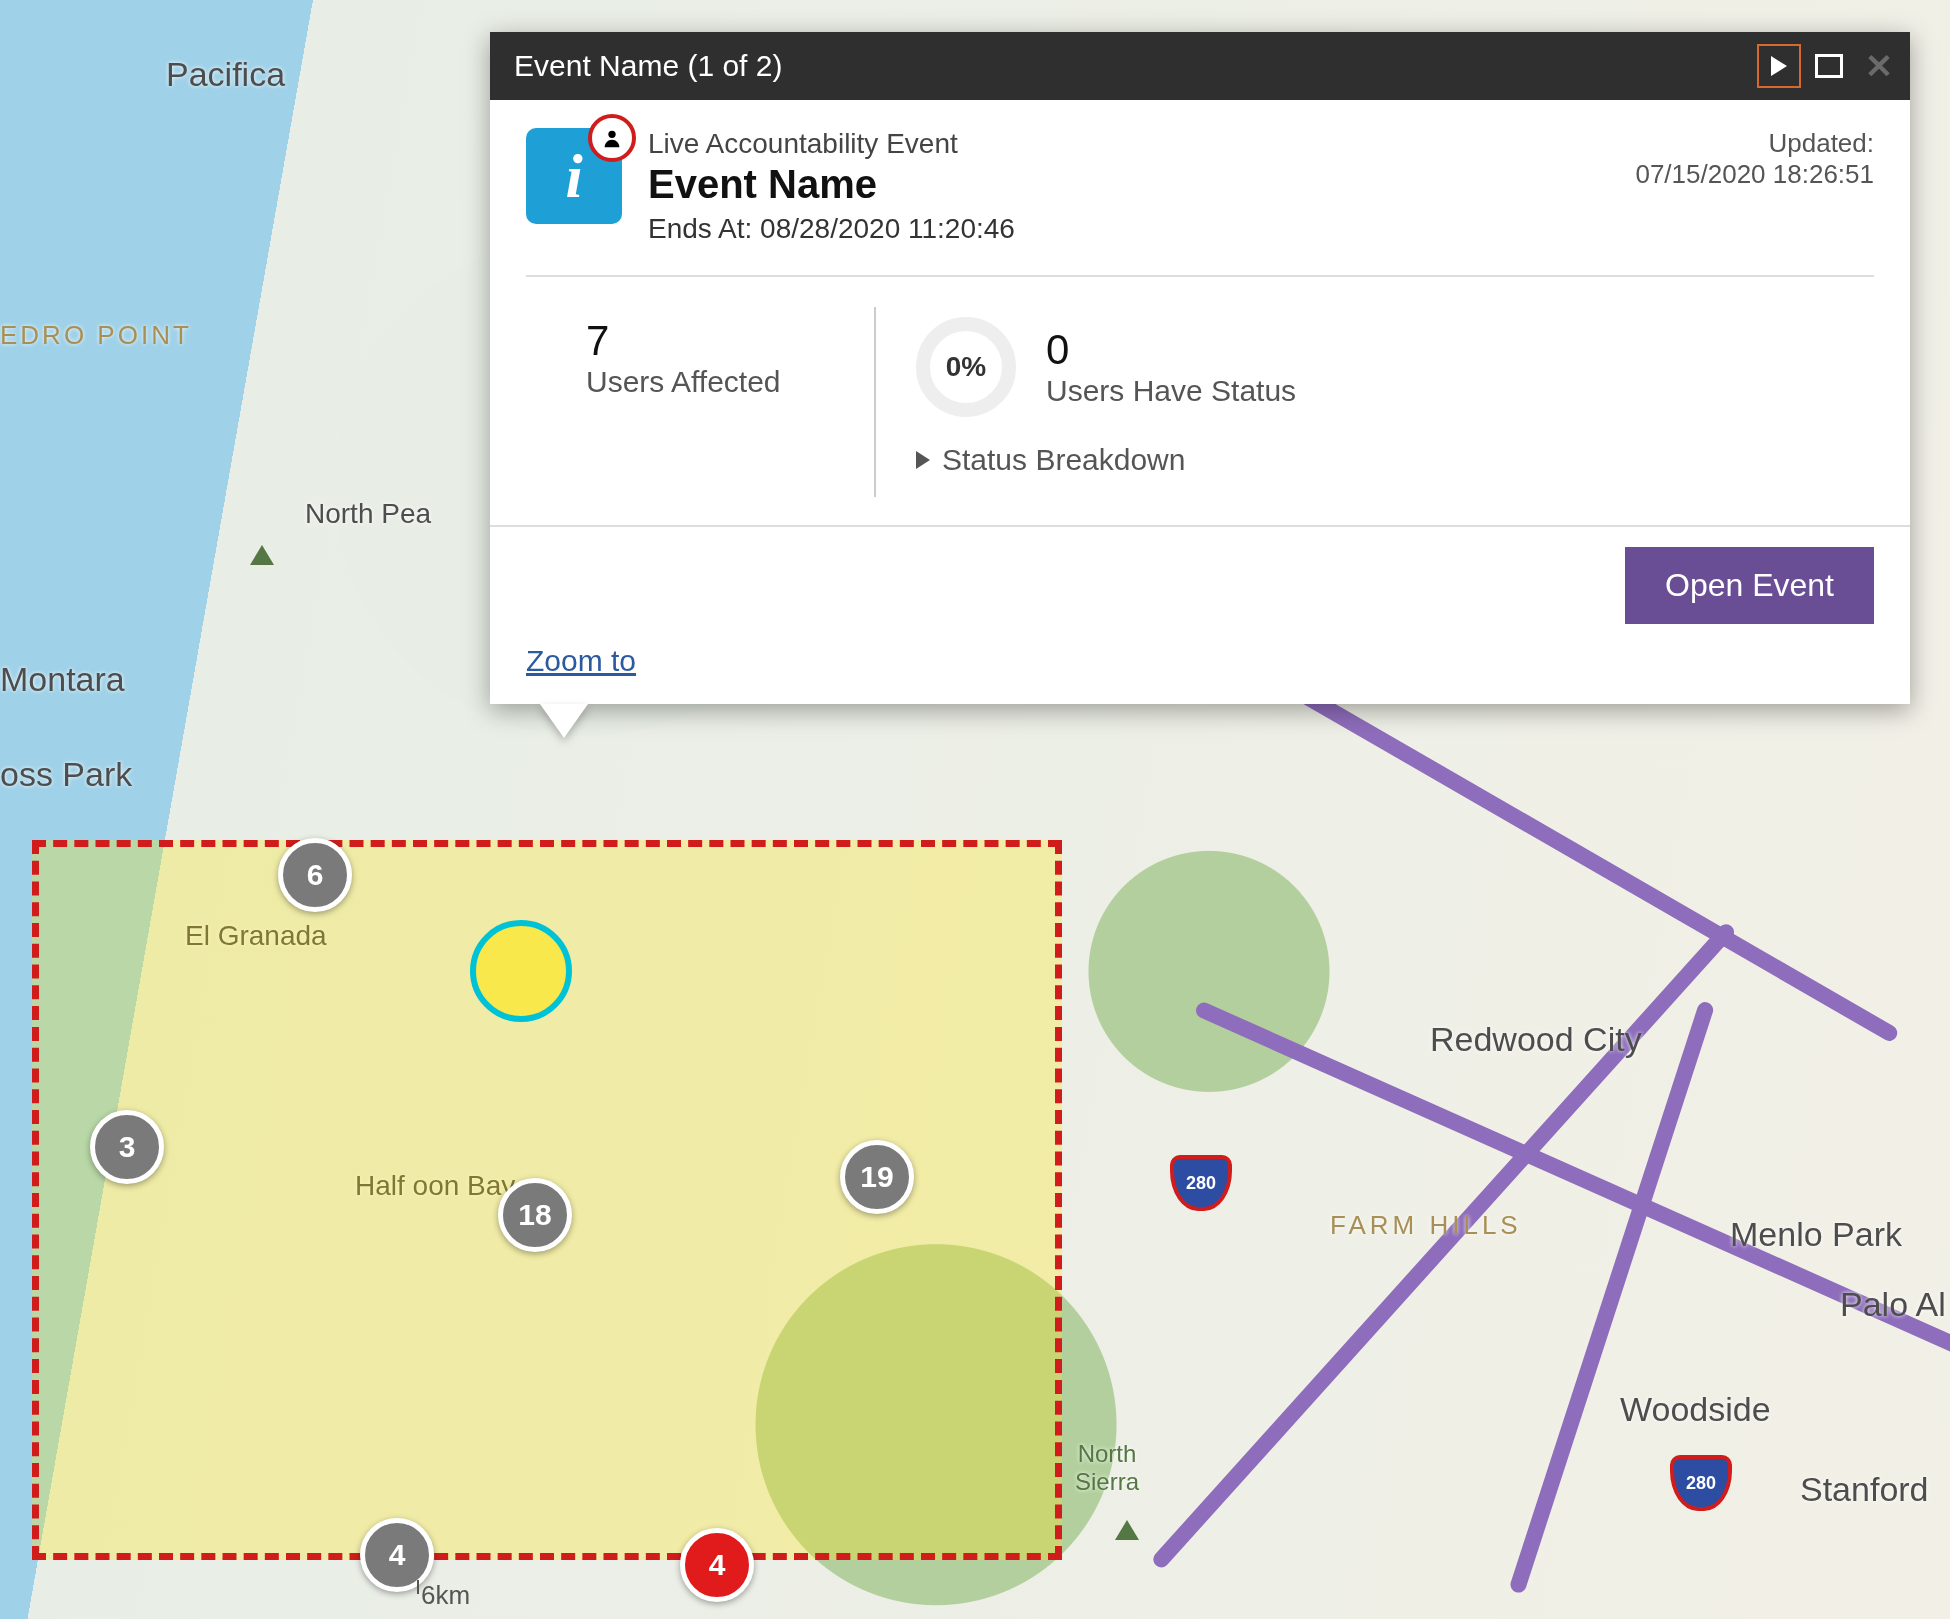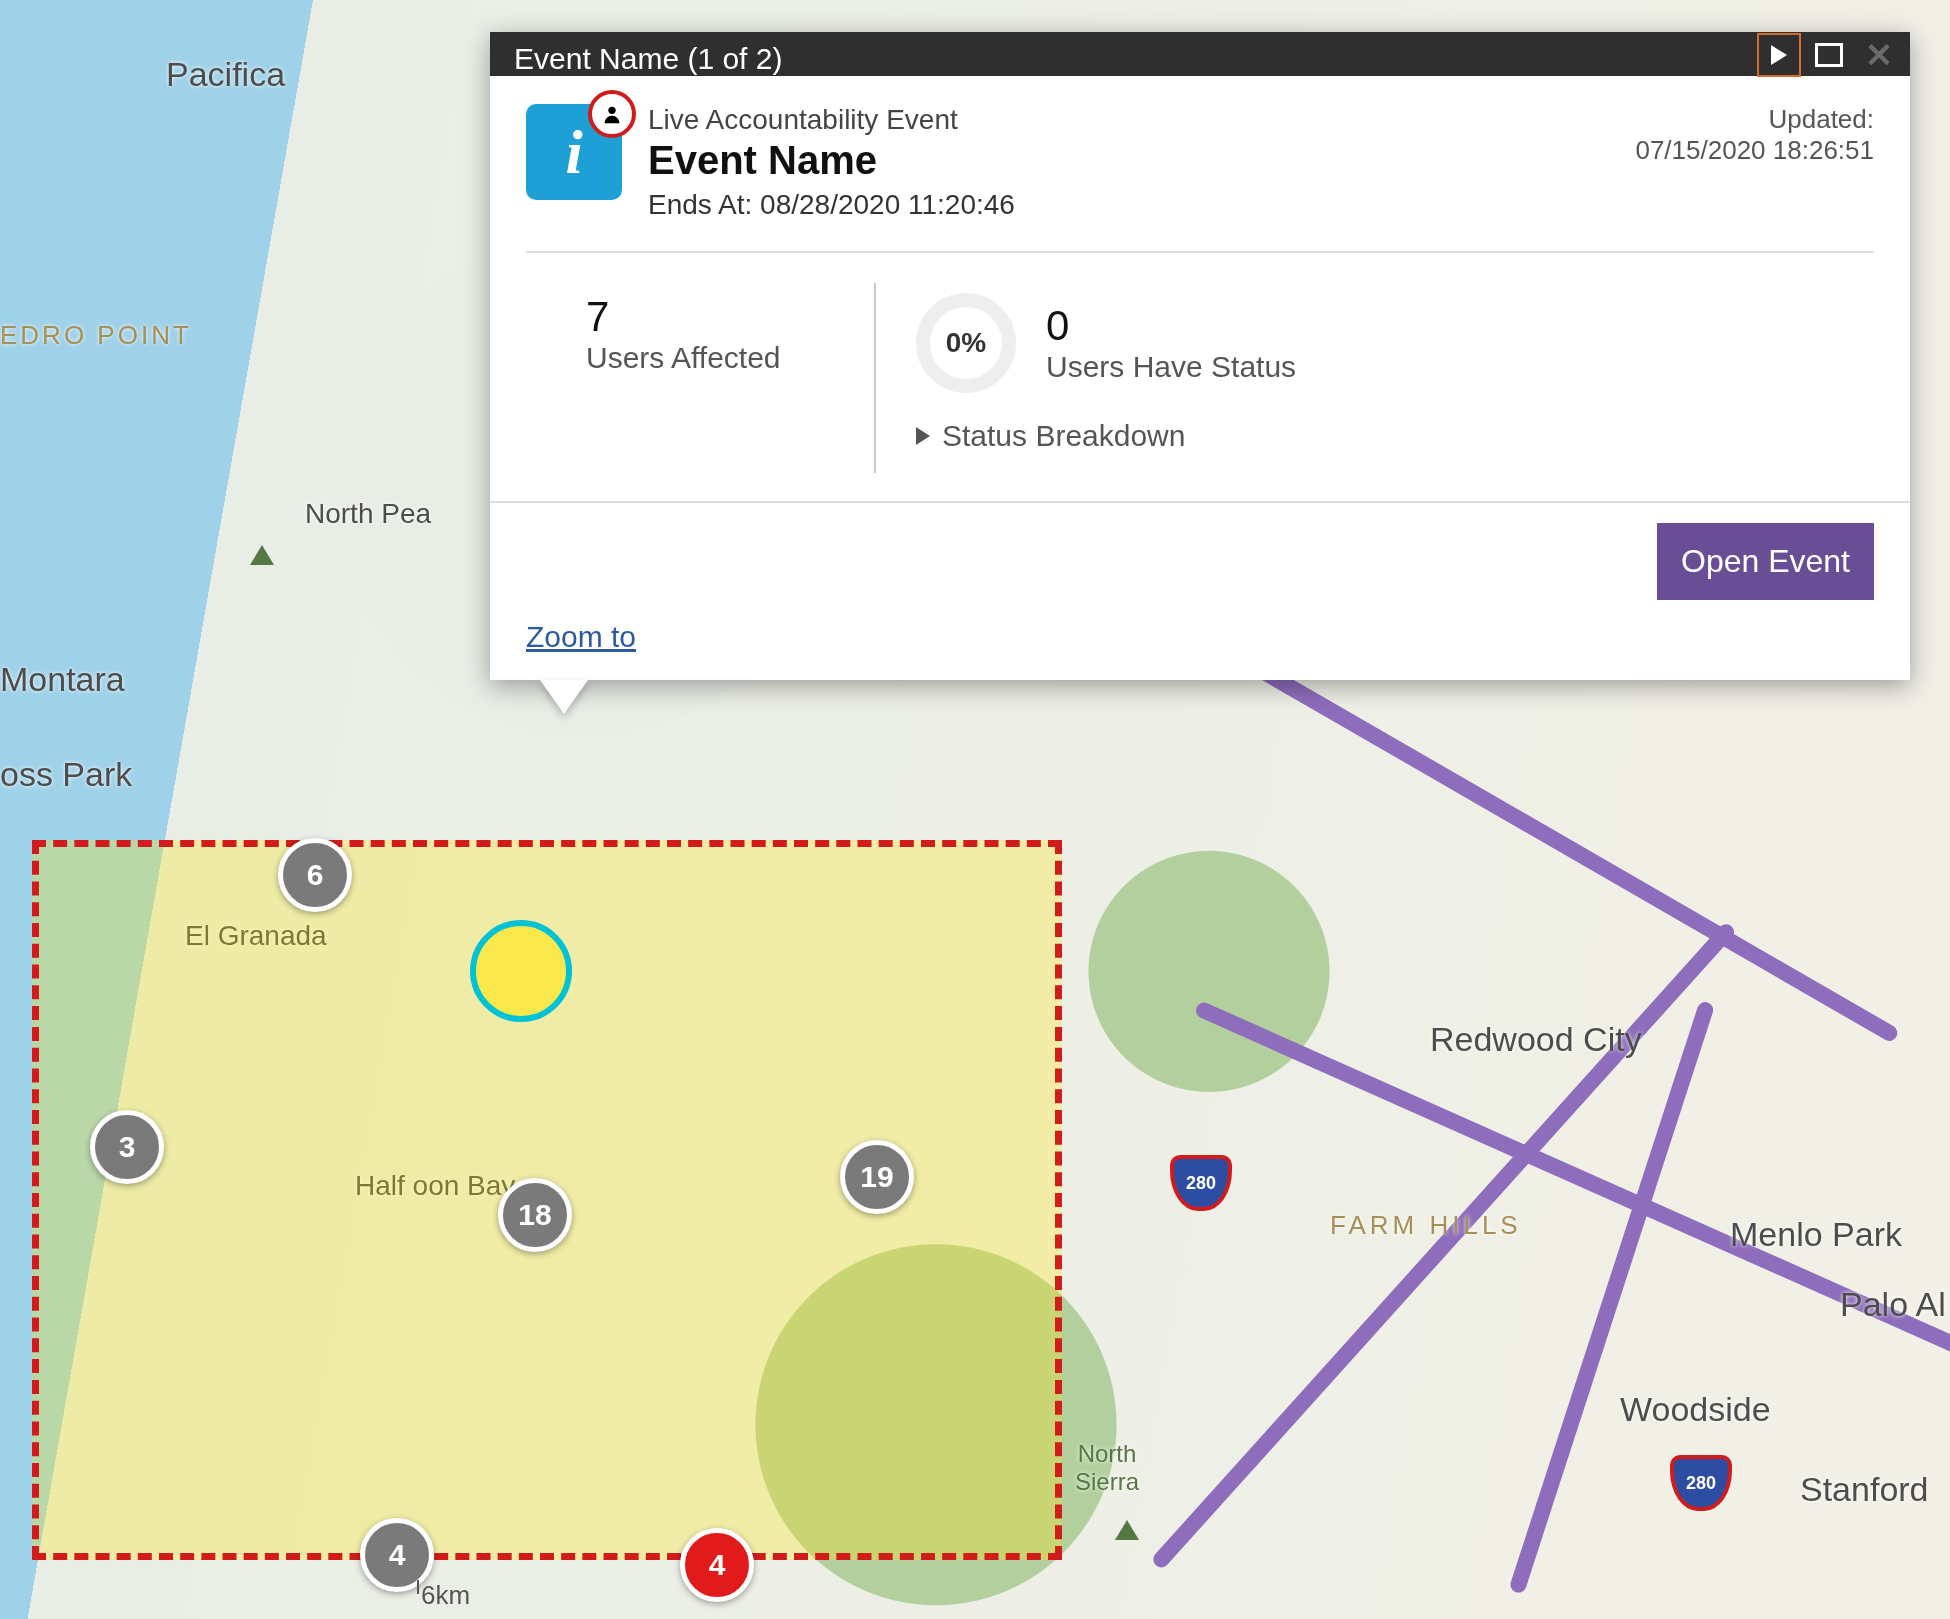--- a/index.html
+++ b/index.html
@@ -106,22 +106,22 @@
   .popup {
     position: absolute;
     left: 490px; top: 32px;
     width: 1420px;
     background: #fff;
     box-shadow: 0 6px 24px rgba(0,0,0,.35);
     font-size: 28px;
     color: #333;
   }
   .popup-titlebar {
-    display:flex;align-items:flex-end;
-    height:44px;
+    display:flex;align-items:center;
+    height:68px;
     background:#2f2f2f;
     color:#fff;
     padding:0 10px 0 24px;
   }
   .popup-titlebar .title { flex:1; font-size:30px; }
   .titlebar-btn {
     width:42px;height:42px;
     margin-left:8px;
     display:flex;align-items:center;justify-content:center;
     color:#fff;
@@ -193,21 +193,21 @@
   }
 
   .footer-row {
     display:flex;align-items:center;justify-content:flex-end;
     padding: 20px 36px 30px 36px;
     border-top:2px solid #ddd;
     margin-top:20px;
   }
   .open-event-btn {
     background:#6a4e95;color:#fff;
-    border:none;padding:20px 24px;
+    border:none;padding:20px 40px;
     font-size:32px;cursor:pointer;
   }
   .zoom-to {
     position:relative;
     padding: 0 0 26px 36px;
     margin-top:-10px;
   }
   .zoom-to a { color:#2c5aa0; font-size:30px; text-decoration:underline; cursor:pointer; }
 
   

